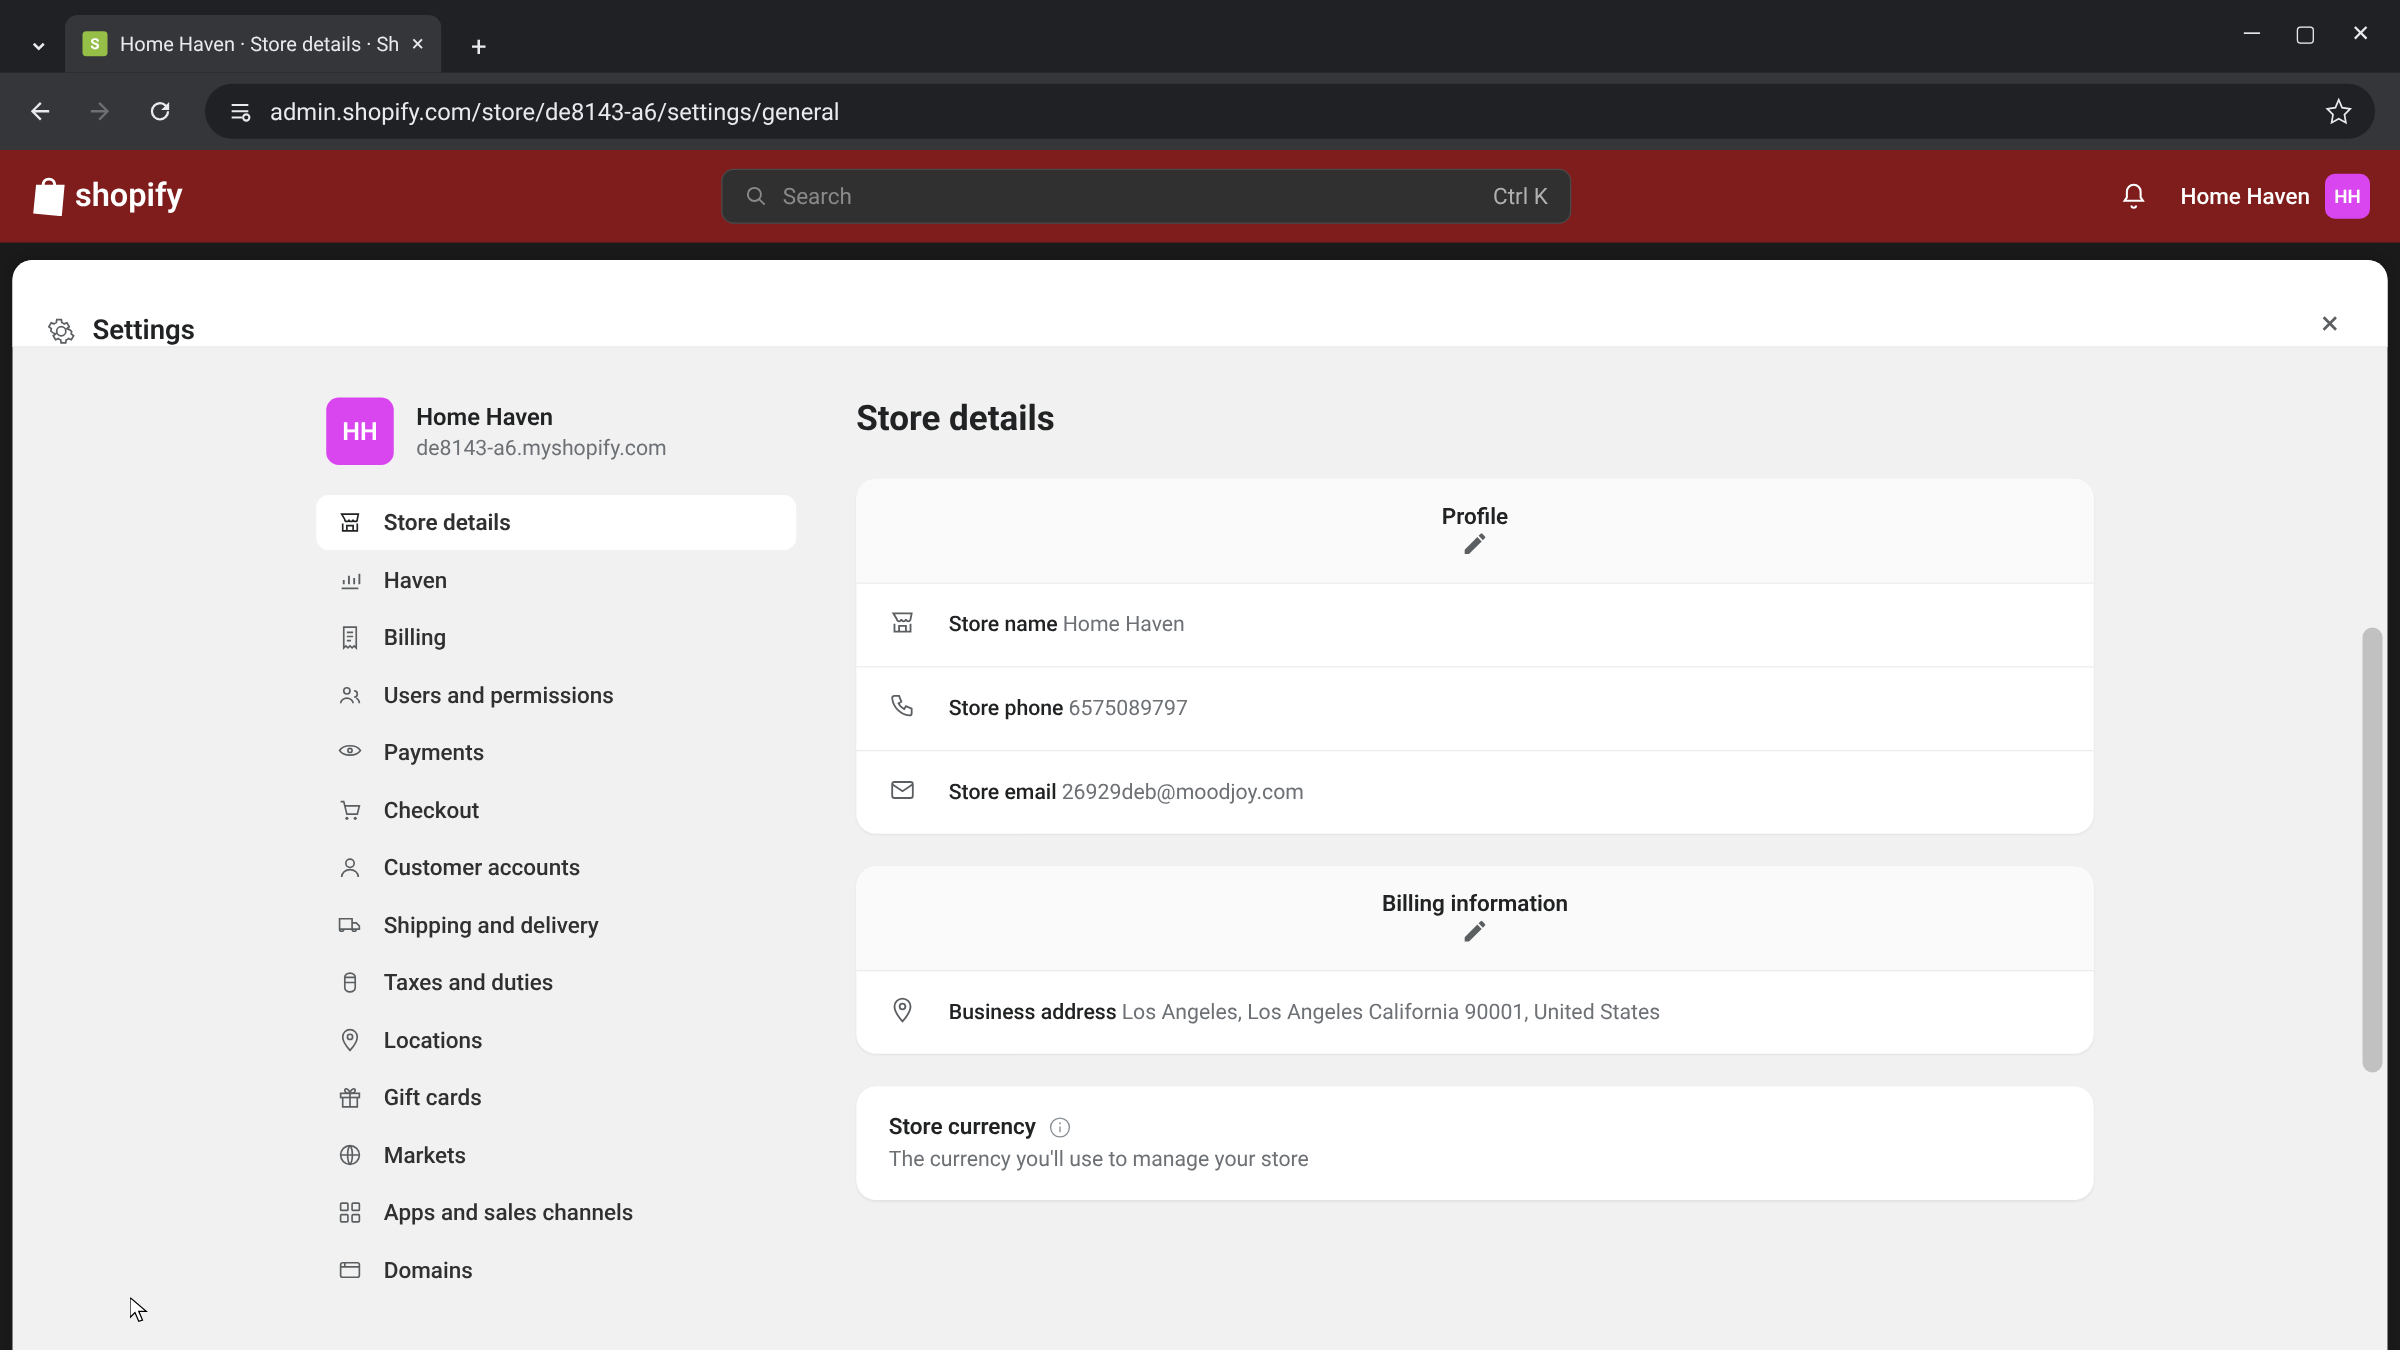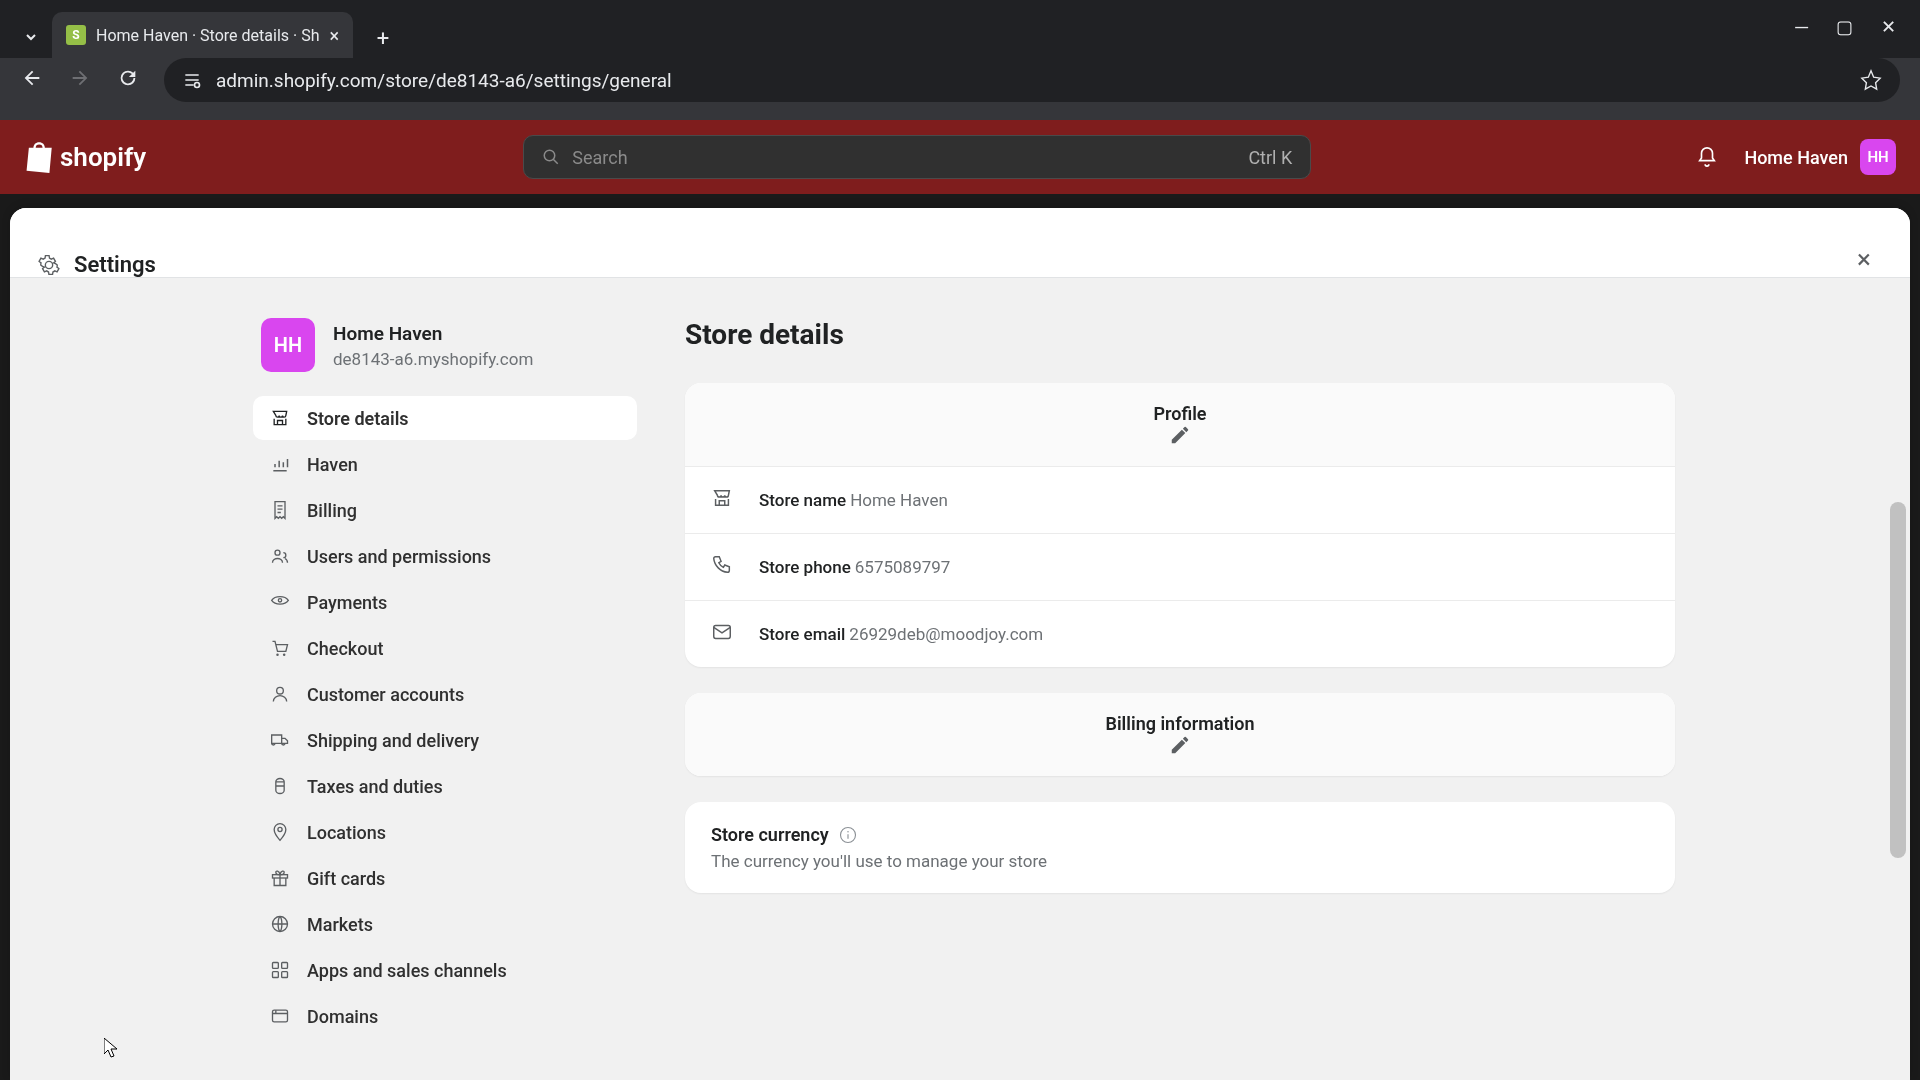--- a/index.html
+++ b/index.html
@@ -10,34 +10,34 @@
     .tab-strip { display: flex; align-items: flex-end; height: 58px; padding-left: 10px; }
     .tab-dropdown { width: 42px; height: 42px; display: flex; align-items: center; justify-content: center; color: #e8eaed; margin-top: 8px; }
     .browser-tab { background: #35363a; height: 46px; display: flex; align-items: center; padding: 0 14px; border-radius: 10px 10px 0 0; min-width: 300px; color: #e8eaed; font-size: 16px; gap: 10px; margin-top: 12px; }
     .tab-favicon { width: 20px; height: 20px; background: #95bf47; border-radius: 3px; display: flex; align-items: center; justify-content: center; color: white; font-size: 12px; font-weight: bold; }
     .tab-title { flex: 1; white-space: nowrap; overflow: hidden; }
     .tab-close { color: #e8eaed; font-size: 18px; cursor: pointer; }
     .new-tab { width: 40px; height: 40px; display: flex; align-items: center; justify-content: center; color: #e8eaed; font-size: 22px; margin-top: 14px; margin-left: 10px; cursor: pointer; }
     .window-controls { margin-left: auto; display: flex; gap: 28px; padding: 16px 24px 0 0; color: #e8eaed; }
     .window-controls span { cursor: pointer; font-size: 18px; }
     
-    .url-bar-row { background: #35363a; height: 62px; display: flex; align-items: flex-start; padding: 0 12px; gap: 8px; }
+    .url-bar-row { background: #35363a; height: 62px; display: flex; align-items: center; padding: 0 12px; gap: 8px; }
     .nav-btn { width: 40px; height: 40px; display: flex; align-items: center; justify-content: center; color: #e8eaed; border-radius: 50%; cursor: pointer; }
     .nav-btn.disabled { color: #6e6f73; }
     .url-bar { flex: 1; background: #202124; height: 44px; border-radius: 22px; display: flex; align-items: center; padding: 0 18px; color: #e8eaed; font-size: 19px; gap: 14px; margin: 0 8px; }
     .url-text { flex: 1; color: #e8eaed; }
     .url-actions { display: flex; gap: 20px; align-items: center; color: #e8eaed; }
     .incognito-badge { background: #3c4043; padding: 8px 16px; border-radius: 20px; display: flex; align-items: center; gap: 10px; font-size: 18px; }
     
     
     .shopify-topbar { background: #7f1d1d; height: 74px; display: flex; align-items: center; padding: 0 24px; }
     .shopify-logo { display: flex; align-items: center; gap: 8px; color: white; font-size: 26px; font-weight: 600; }
     .shopify-logo-icon { width: 28px; height: 32px; }
     .search-container { flex: 1; display: flex; justify-content: center; }
-    .search-box { width: 788px; height: 44px; background: #303030; border: 1px solid #4a4a4a; border-radius: 10px; display: flex; align-items: center; padding: 0 18px; color: #8a8a8a; font-size: 18px; gap: 12px; }
+    .search-box { width: 680px; height: 44px; background: #303030; border: 1px solid #4a4a4a; border-radius: 10px; display: flex; align-items: center; padding: 0 18px; color: #8a8a8a; font-size: 18px; gap: 12px; }
     .search-box .placeholder { flex: 1; }
     .search-box .shortcut { color: #b0b0b0; }
     .topbar-right { display: flex; align-items: center; gap: 18px; color: white; }
     .bell-icon { width: 38px; height: 38px; display: flex; align-items: center; justify-content: center; cursor: pointer; }
     .account-btn { display: flex; align-items: center; gap: 12px; font-size: 18px; font-weight: 500; cursor: pointer; }
     .avatar { width: 36px; height: 36px; background: #d946ef; border-radius: 8px; display: flex; align-items: center; justify-content: center; color: white; font-size: 15px; font-weight: 600; }
     
     
     .settings-modal { position: absolute; top: 208px; left: 10px; right: 10px; bottom: 0; background: #f1f1f1; border-radius: 16px 16px 0 0; display: flex; flex-direction: column; box-shadow: 0 -2px 8px rgba(0,0,0,0.15); }
     .settings-header { height: 70px; display: flex; align-items: flex-end; padding: 0 28px; border-bottom: 1px solid #e1e3e5; background: white; border-radius: 16px 16px 0 0; }
@@ -364,20 +364,34 @@
           </div>
       </div>
 
       <div class="card">
         <div class="card-header">
           <span class="card-header-title">Billing information</span>
           <svg class="edit-icon" viewBox="0 0 24 24">
               <path d="M3 17.25V21h3.75L17.81 9.94l-3.75-3.75L3 17.25zM20.71 7.04a1 1 0 000-1.41l-2.34-2.34a1 1 0 00-1.41 0l-1.83 1.83 3.75 3.75 1.83-1.83z" fill="currentColor"></path>
             </svg>
         </div>
+        <div class="card-body" id="billing-fields">
+            <div class="field-row">
+              <span class="field-icon">
+                <svg width="22" height="22" viewBox="0 0 24 24">
+                  <path d="M12 2a7 7 0 00-7 7c0 5 7 13 7 13s7-8 7-13a7 7 0 00-7-7z" stroke="currentColor" stroke-width="1.6" fill="none"></path>
+                  <circle cx="12" cy="9" r="2.5" stroke="currentColor" stroke-width="1.6" fill="none"></circle>
+                </svg>
+              </span>
+              <div class="field-content">
+                <div class="field-label">Business address</div>
+                <div class="field-value">Los Angeles, Los Angeles California 90001, United States</div>
+              </div>
+            </div>
+          </div>
       </div>
 
       <div class="card currency-card">
         <div class="currency-title-row">
           <span class="currency-title">Store currency</span>
           <svg class="info-icon" viewBox="0 0 24 24">
               <circle cx="12" cy="12" r="10" stroke="currentColor" stroke-width="1.5" fill="none"></circle>
               <line x1="12" y1="11" x2="12" y2="17" stroke="currentColor" stroke-width="1.5"></line>
               <circle cx="12" cy="7.5" r="1" fill="currentColor"></circle>
             </svg>

